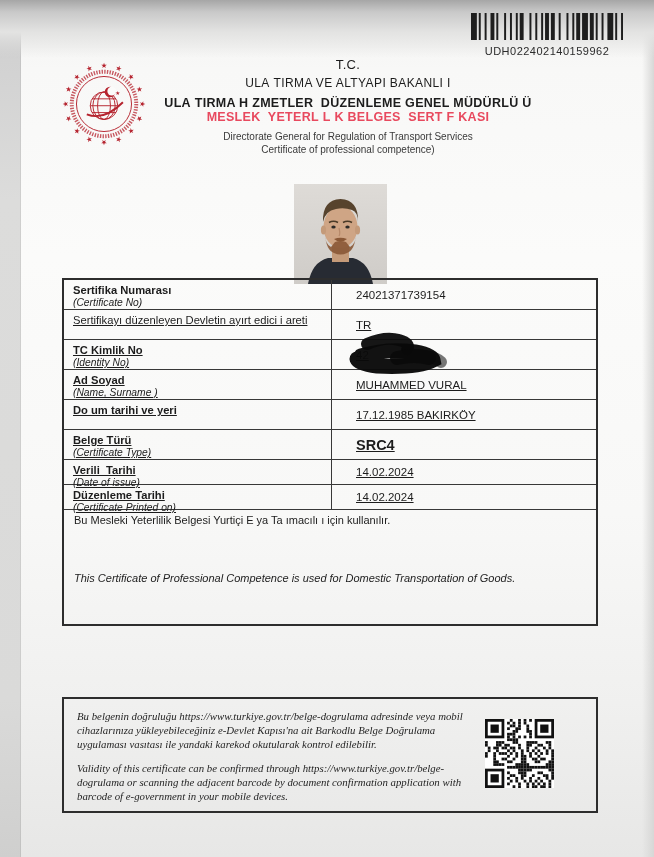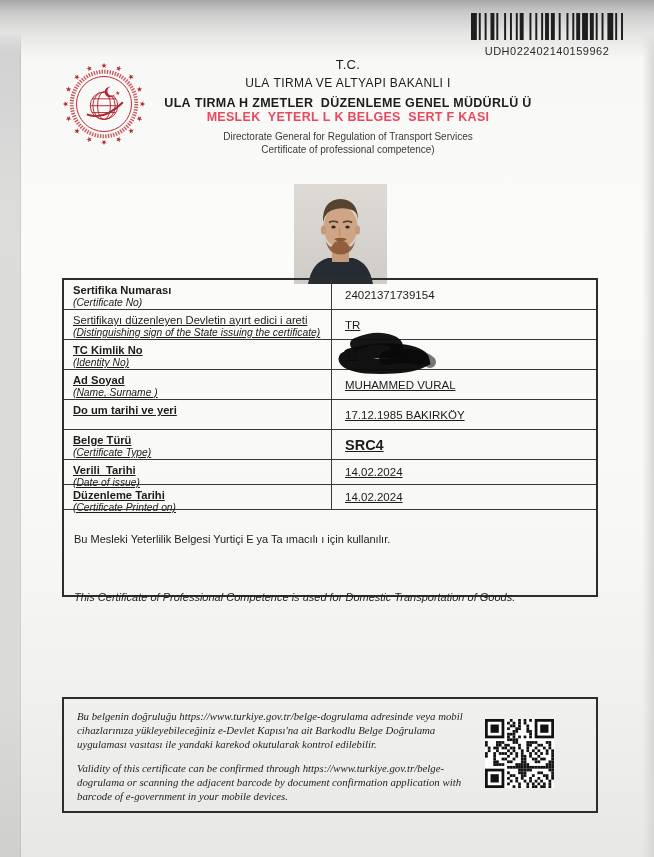--- a/index.html
+++ b/index.html
@@ -25,30 +25,30 @@
   .hdr{position:absolute;left:67px;top:58px;width:562px;text-align:center;line-height:1.15;}
   .hdr .tc{font-size:13px;letter-spacing:.3px;}
   .hdr .min{font-size:12px;letter-spacing:.4px;margin-top:4px;}
   .hdr .dir{font-size:12.5px;font-weight:bold;letter-spacing:.3px;margin-top:5px;}
   .hdr .red{font-size:12.5px;font-weight:bold;letter-spacing:.3px;}
   .hdr .en{font-size:10px;color:#3a3a3a;margin-top:7px;line-height:12.3px;}
   
   .photo{position:absolute;left:294px;top:184px;width:93px;height:100px;overflow:hidden;}
   
   .dtable{position:absolute;left:62px;top:278px;width:536px;border:2px solid #2d2d2d;background:transparent;box-sizing:border-box;}
-  .drow{display:flex;box-sizing:border-box;}
+  .drow{display:flex;box-sizing:border-box;gap:11px;}
   .drow + .drow{border-top:1px solid #383838;text-decoration:underline;}
   .dlbl{width:268px;box-sizing:border-box;border-right:1px solid #383838;padding:4px 8px 2px 9px;}
   .dval{flex:1;display:flex;align-items:center;padding-left:13px;font-size:11.5px;box-sizing:border-box;position:relative;}
   .l1{font-size:11.2px;font-weight:bold;line-height:13px;}
   .l1.reg{font-weight:normal;}
   .l2{font-size:10.3px;font-style:italic;line-height:12px;color:#222;}
   .h30{height:29px;}.h31{height:30px;}.h25{height:25px;}
   .src4{font-weight:bold;font-size:14.5px;}
-  .note{border-top:1px solid #383838;height:86px;box-sizing:border-box;padding:23px 10px;}
+  .note{border-top:1px solid #383838;height:115px;box-sizing:border-box;padding:4px 10px;}
   .note-tr{font-size:11px;}
   .note-en{font-size:11px;font-style:italic;margin-top:46px;color:#222;}
   
   .scribble{position:absolute;left:-6px;top:-12px;width:140px;height:48px;pointer-events:none;}
   .faint{color:#555;opacity:.8;}
   
   .vbox{position:absolute;left:62px;top:697px;width:536px;height:116px;border:2px solid #2d2d2d;box-sizing:border-box;
     font-family:"Liberation Serif",serif;}
   .vtext{position:absolute;left:13px;top:10px;width:408px;font-size:10.8px;font-style:italic;line-height:14.2px;color:#1e1e1e;}
   .vtext p{margin:0 0 9px 0;}
@@ -170,21 +170,20 @@
     <div class="drow h30">
       <div class="dlbl">
         <div class="l1">Sertifika Numarası</div>
         <div class="l2">(Certificate No)</div>
       </div>
       <div class="dval">24021371739154</div>
     </div>
     <div class="drow h31">
       <div class="dlbl">
         <div class="l1 reg">Sertifikayı düzenleyen Devletin ayırt edici i&nbsp;areti</div>
-        <div class="l2">(Distinguishing sign of the State issuing the certificate)</div>
       </div>
       <div class="dval">TR</div>
     </div>
     <div class="drow h31">
       <div class="dlbl">
         <div class="l1">TC Kimlik No</div>
         <div class="l2">(Identity No)</div>
       </div>
       <div class="dval">
         <span>42</span>

